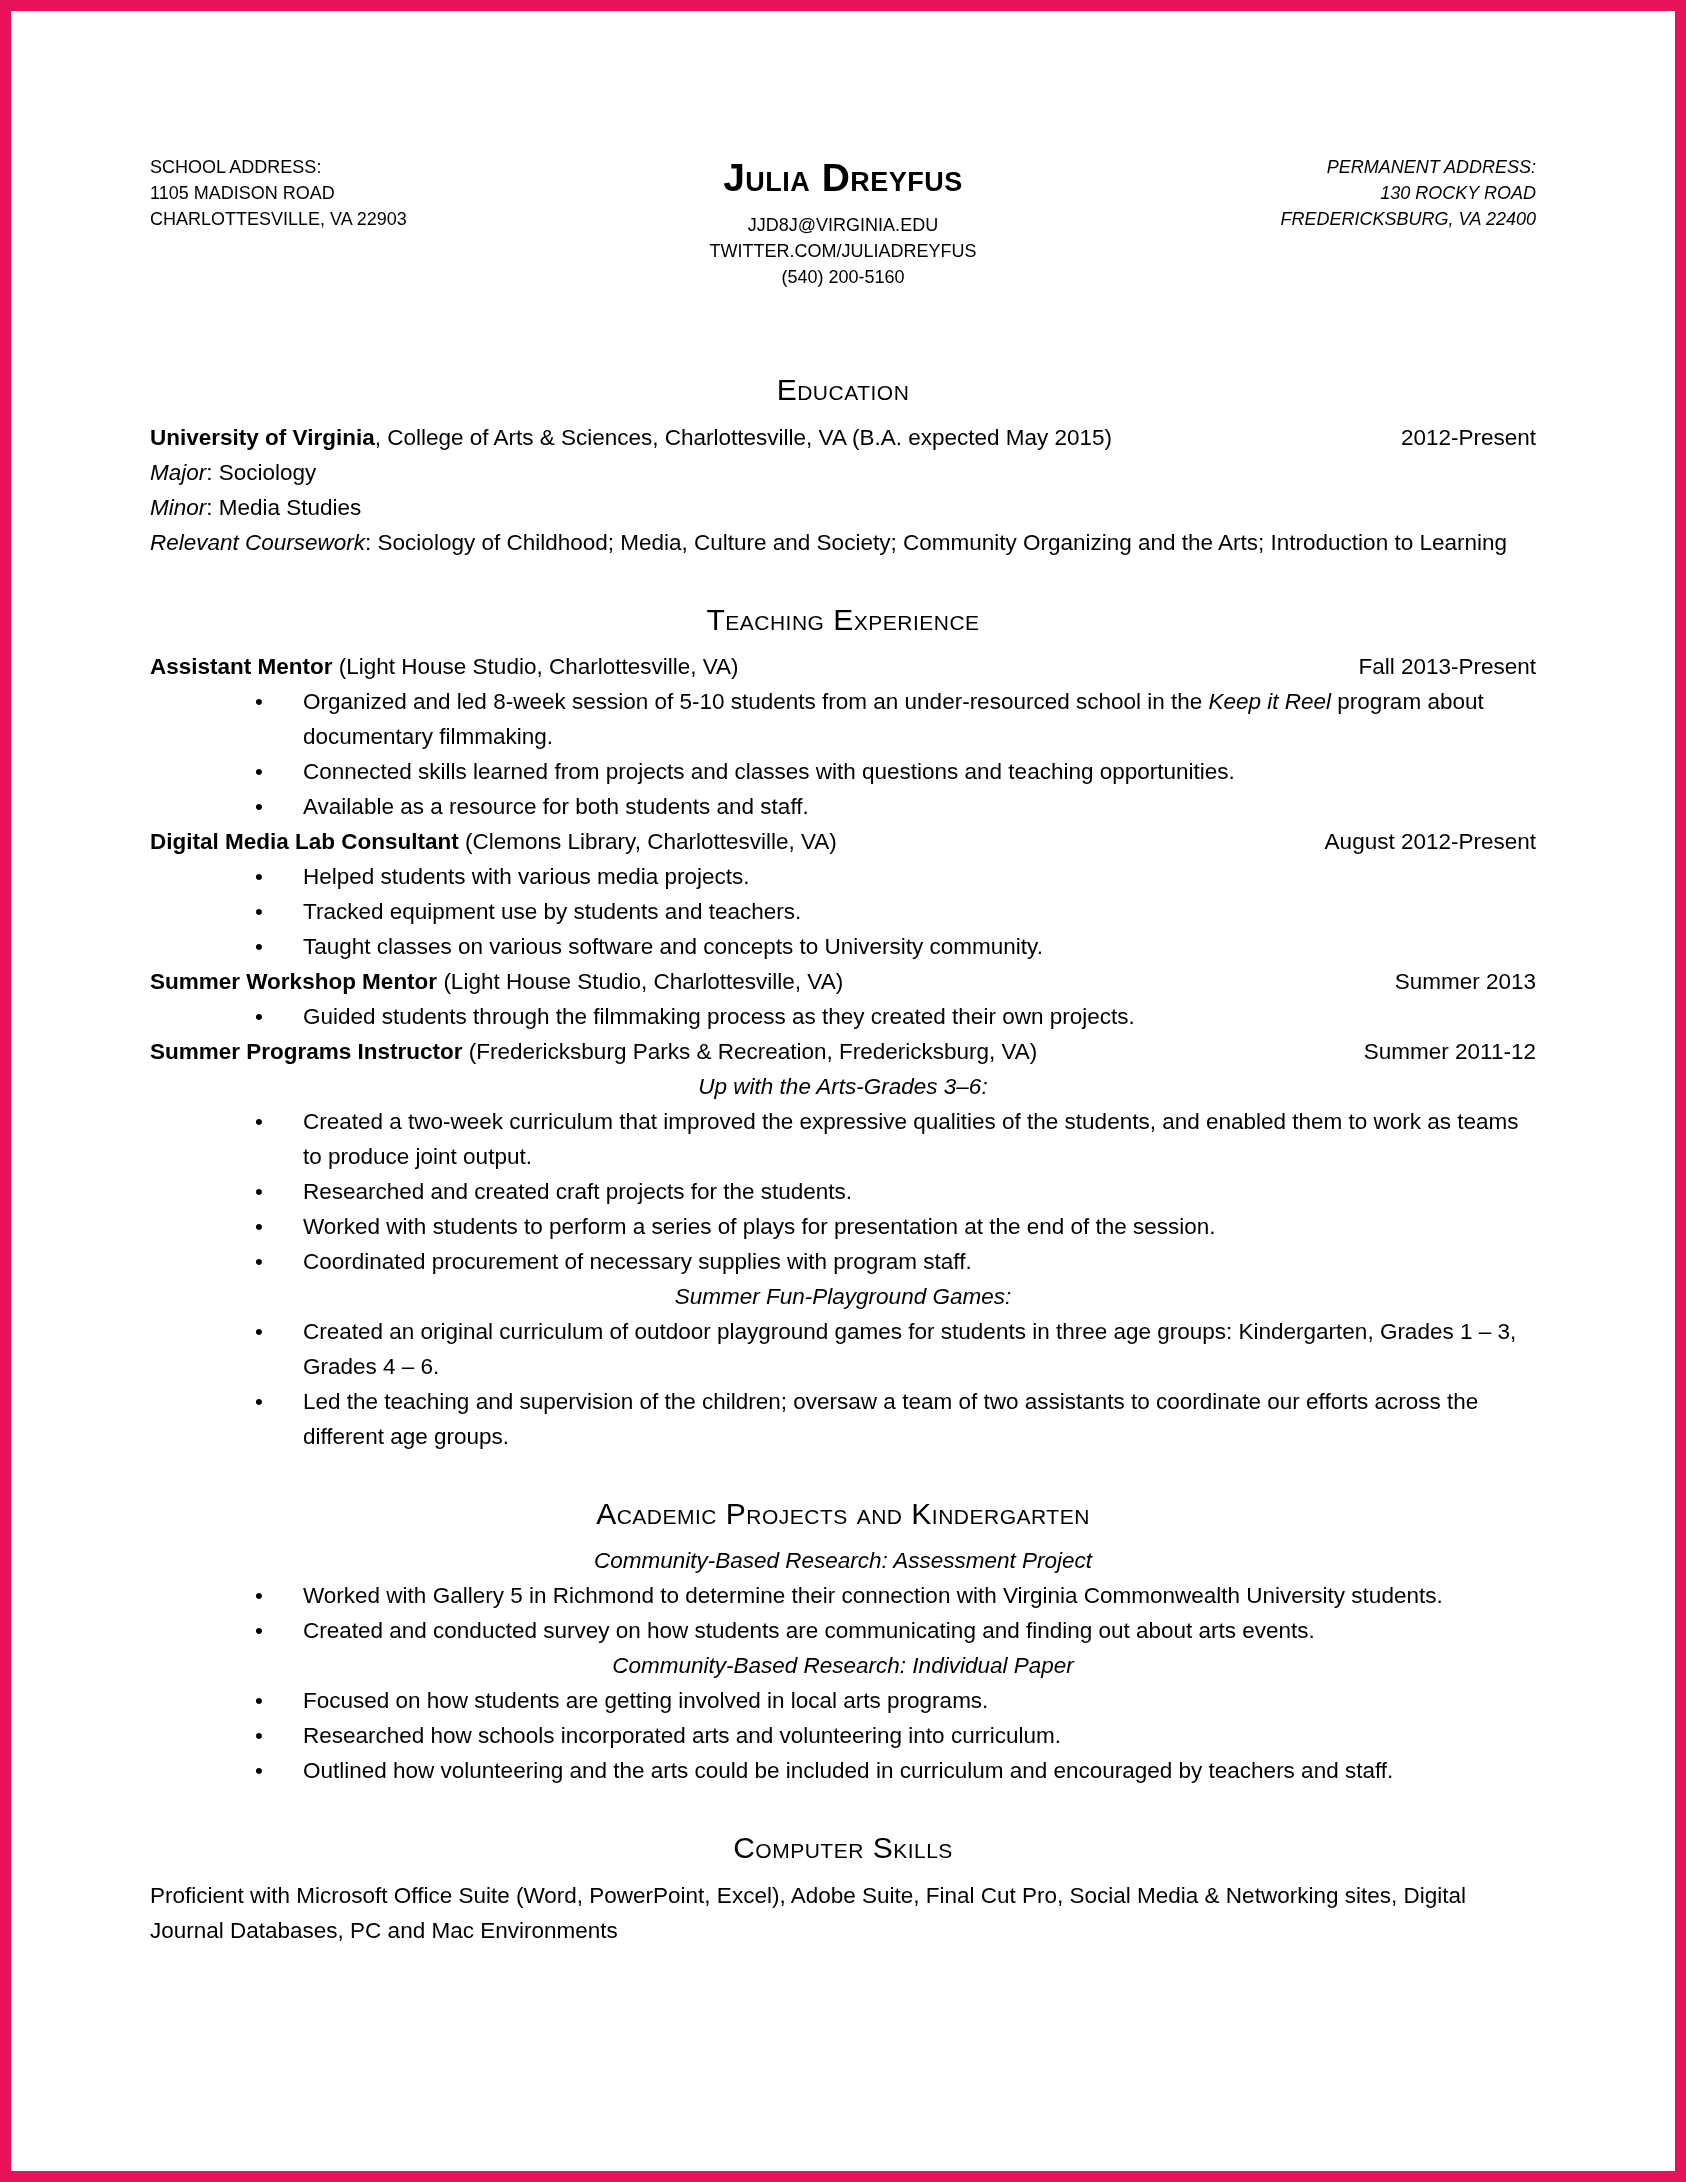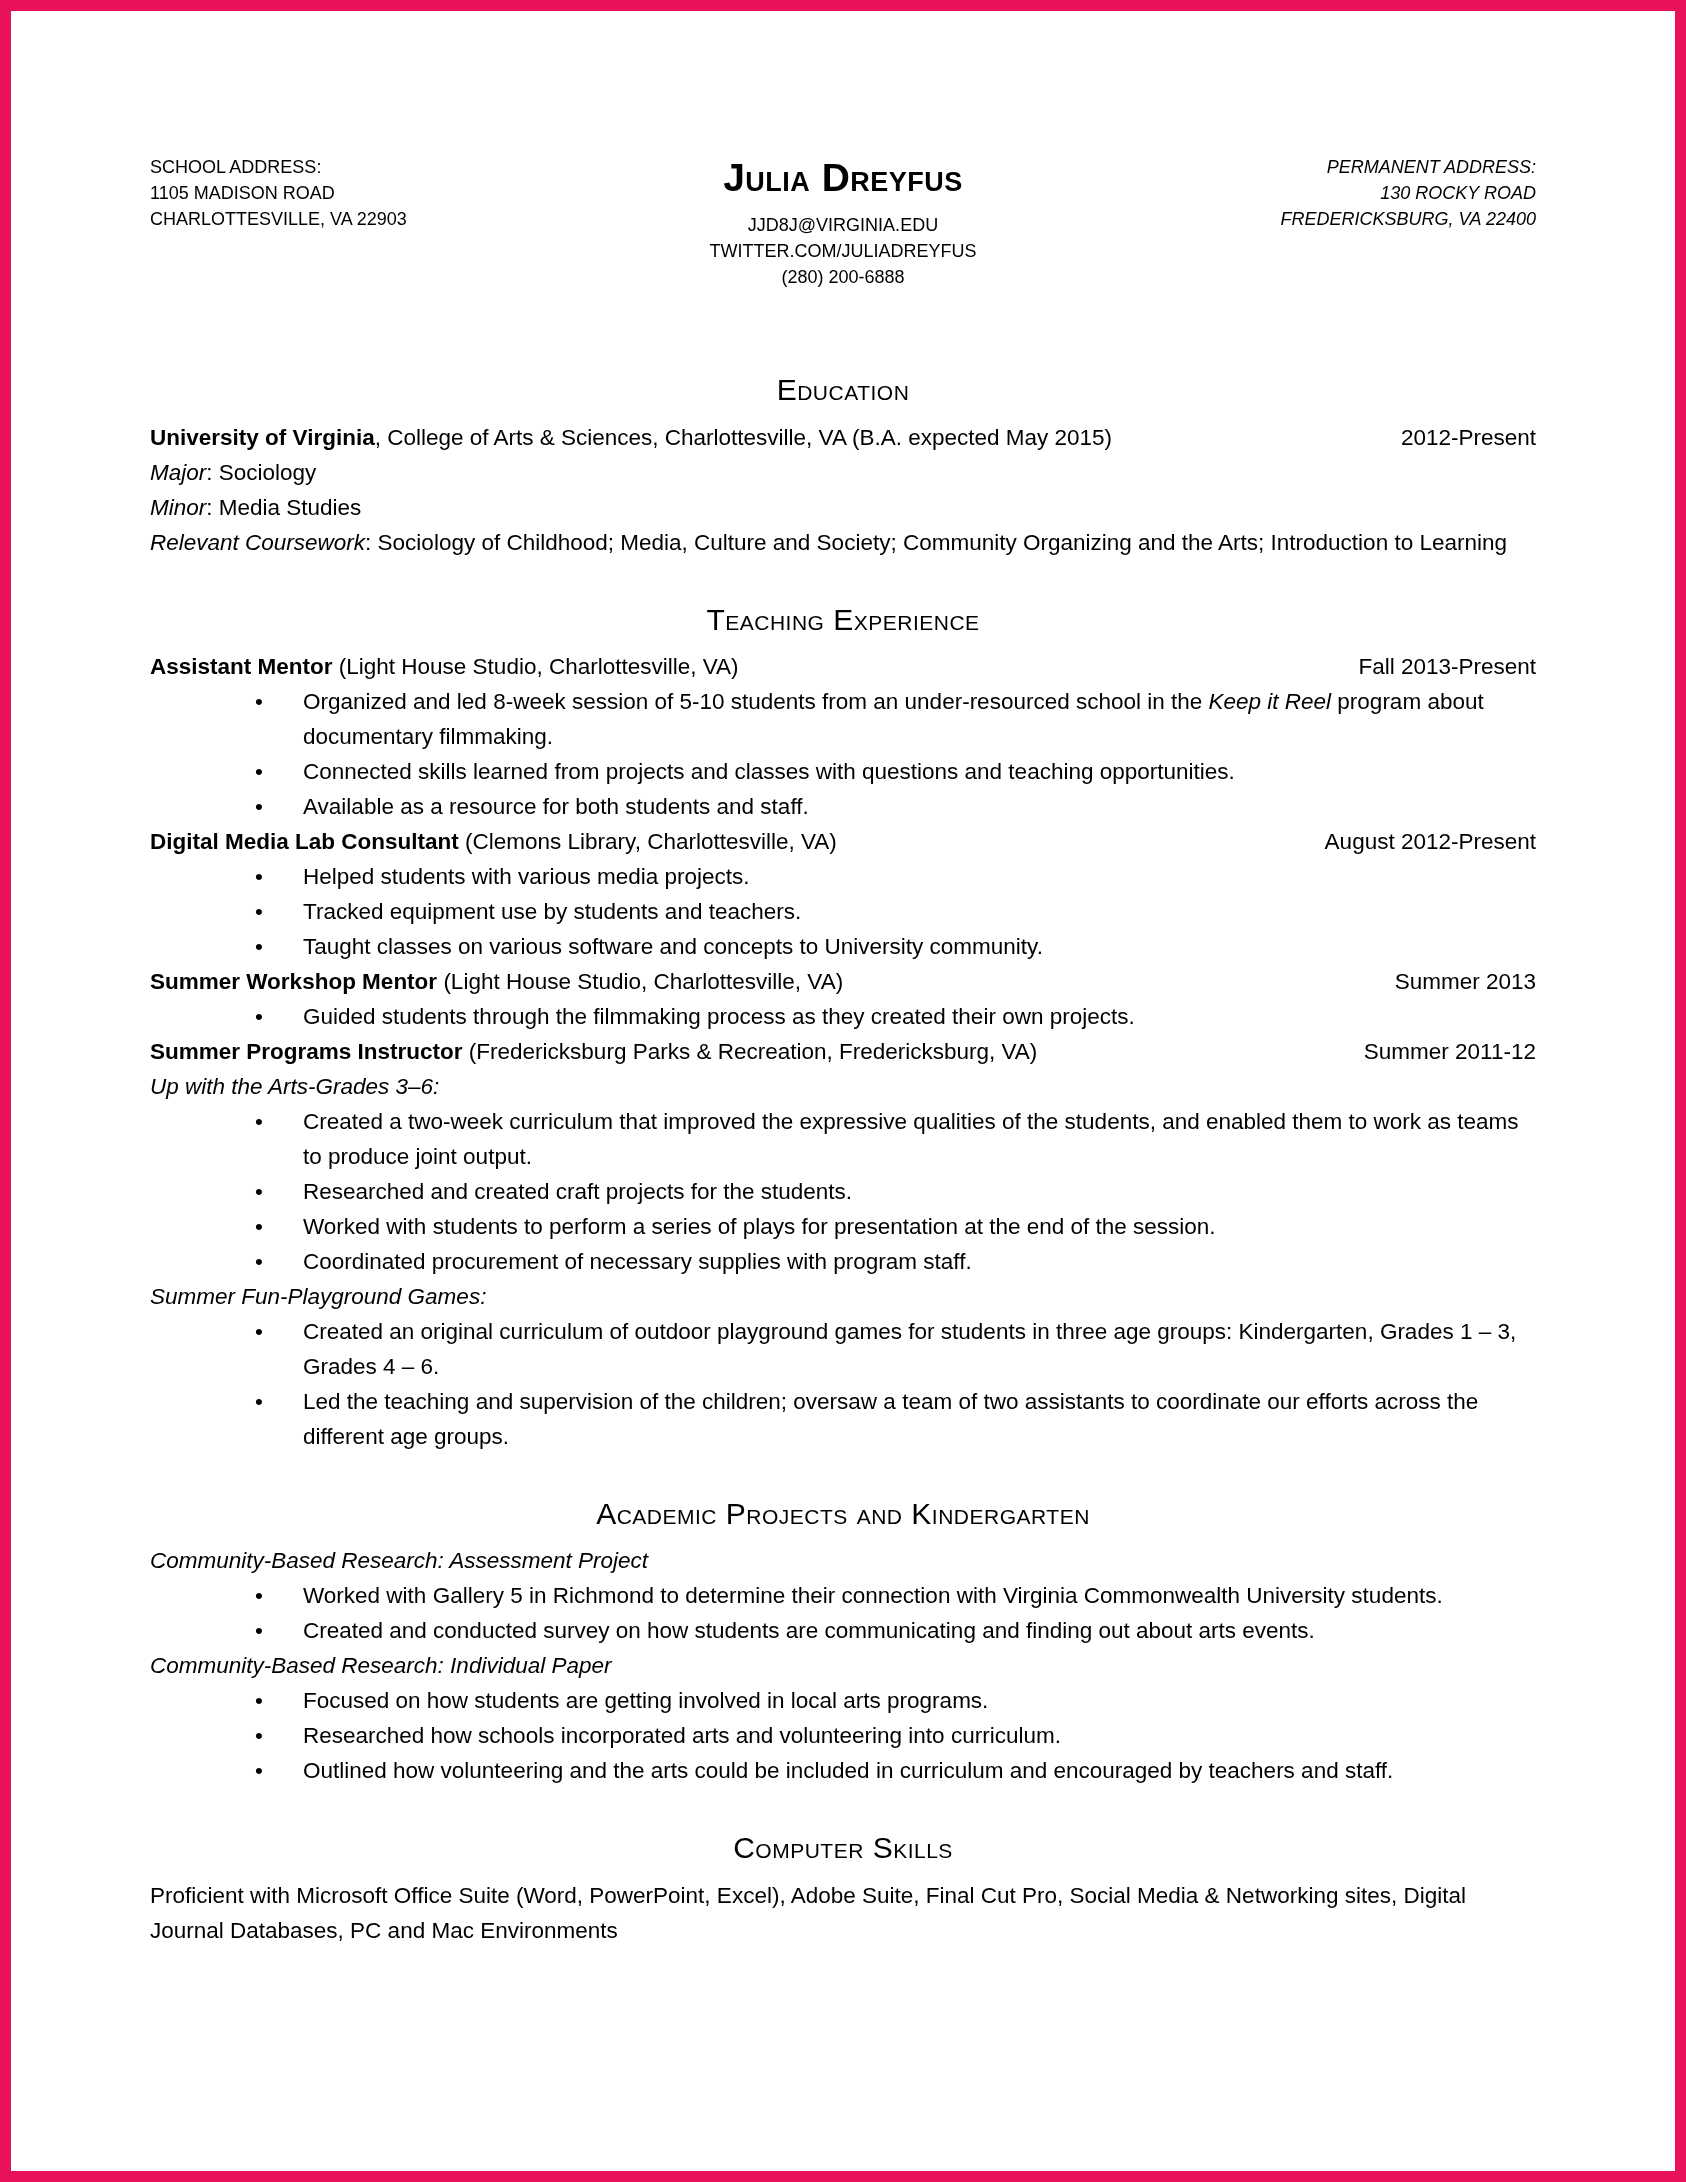--- a/index.html
+++ b/index.html
@@ -45,21 +45,21 @@
     font-weight: normal;
     font-variant: small-caps;
     letter-spacing: 0.5px;
     text-align: center;
   }
   .line { font-size: 22.5px; line-height: 35px; }
   .flexline { display: flex; justify-content: space-between; align-items: baseline; }
   .flexline .lead { flex: 1 1 auto; padding-right: 19px; }
   .date { white-space: nowrap; }
   .b { font-weight: bold; }
-  .it { font-style: italic; }
+  .it { font-style: italic; text-align: center; }
 
   .bullets { list-style: none; margin: 0; padding: 0; }
   .bullets li {
     position: relative;
     padding-left: 153px;
     font-size: 22.5px;
     line-height: 35px;
   }
   .bullets li::before {
     content: "\2022";
@@ -77,21 +77,21 @@
     <div class="addr left">
       <div>SCHOOL ADDRESS:</div>
       <div>1105 MADISON ROAD</div>
       <div>CHARLOTTESVILLE, VA 22903</div>
     </div>
     <div class="header-center">
       <div class="person-name">Julia Dreyfus</div>
       <div class="contacts">
         <div class="contact-line">JJD8J@VIRGINIA.EDU</div>
         <div class="contact-line">TWITTER.COM/JULIADREYFUS</div>
-        <div class="contact-line">(280) 200-6888</div>
+        <div class="contact-line">(540) 200-5160</div>
       </div>
     </div>
     <div class="addr right">
       <div>PERMANENT ADDRESS:</div>
       <div>130 ROCKY ROAD</div>
       <div>FREDERICKSBURG, VA 22400</div>
     </div>
   </header>
 
   <section class="section first">

